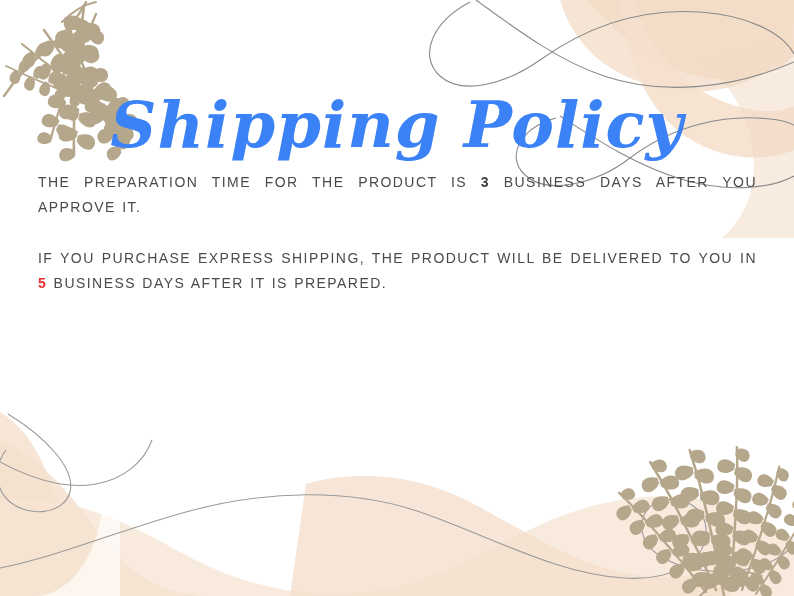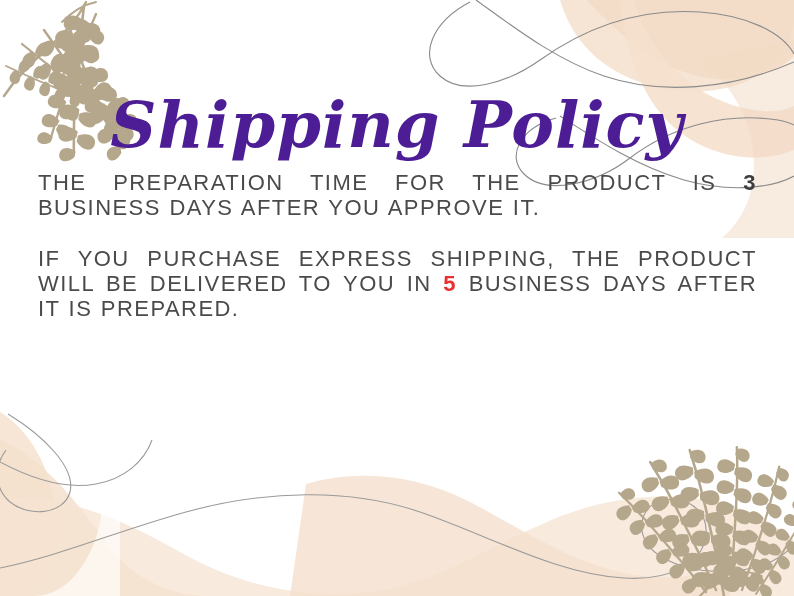--- a/index.html
+++ b/index.html
@@ -51,37 +51,37 @@
     left: 0;
     top: 48px;
     width: 794px;
     text-align: center;
     font-family: "DejaVu Serif", serif;
     font-style: italic;
     font-weight: 700;
     font-size: 64px;
     line-height: 1.05;
     letter-spacing: 1px;
-    color: #4c1d95;
+    color: #3b82f6;
     white-space: nowrap;
   }
 
   .body-block {
     position: absolute;
     left: 38px;
     top: 170px;
     width: 719px;
   }
 
   .para {
     margin: 0 0 26px 0;
     text-align: justify;
     text-align-last: left;
     font-family: "Liberation Sans", sans-serif;
-    font-size: 22px;
+    font-size: 14px;
     line-height: 25px;
     letter-spacing: 1.45px;
     word-spacing: 1px;
     color: #4a4a4a;
     text-transform: uppercase;
   }
   .para:last-child { margin-bottom: 12px; }
 
   .para b {
     font-weight: 700;

